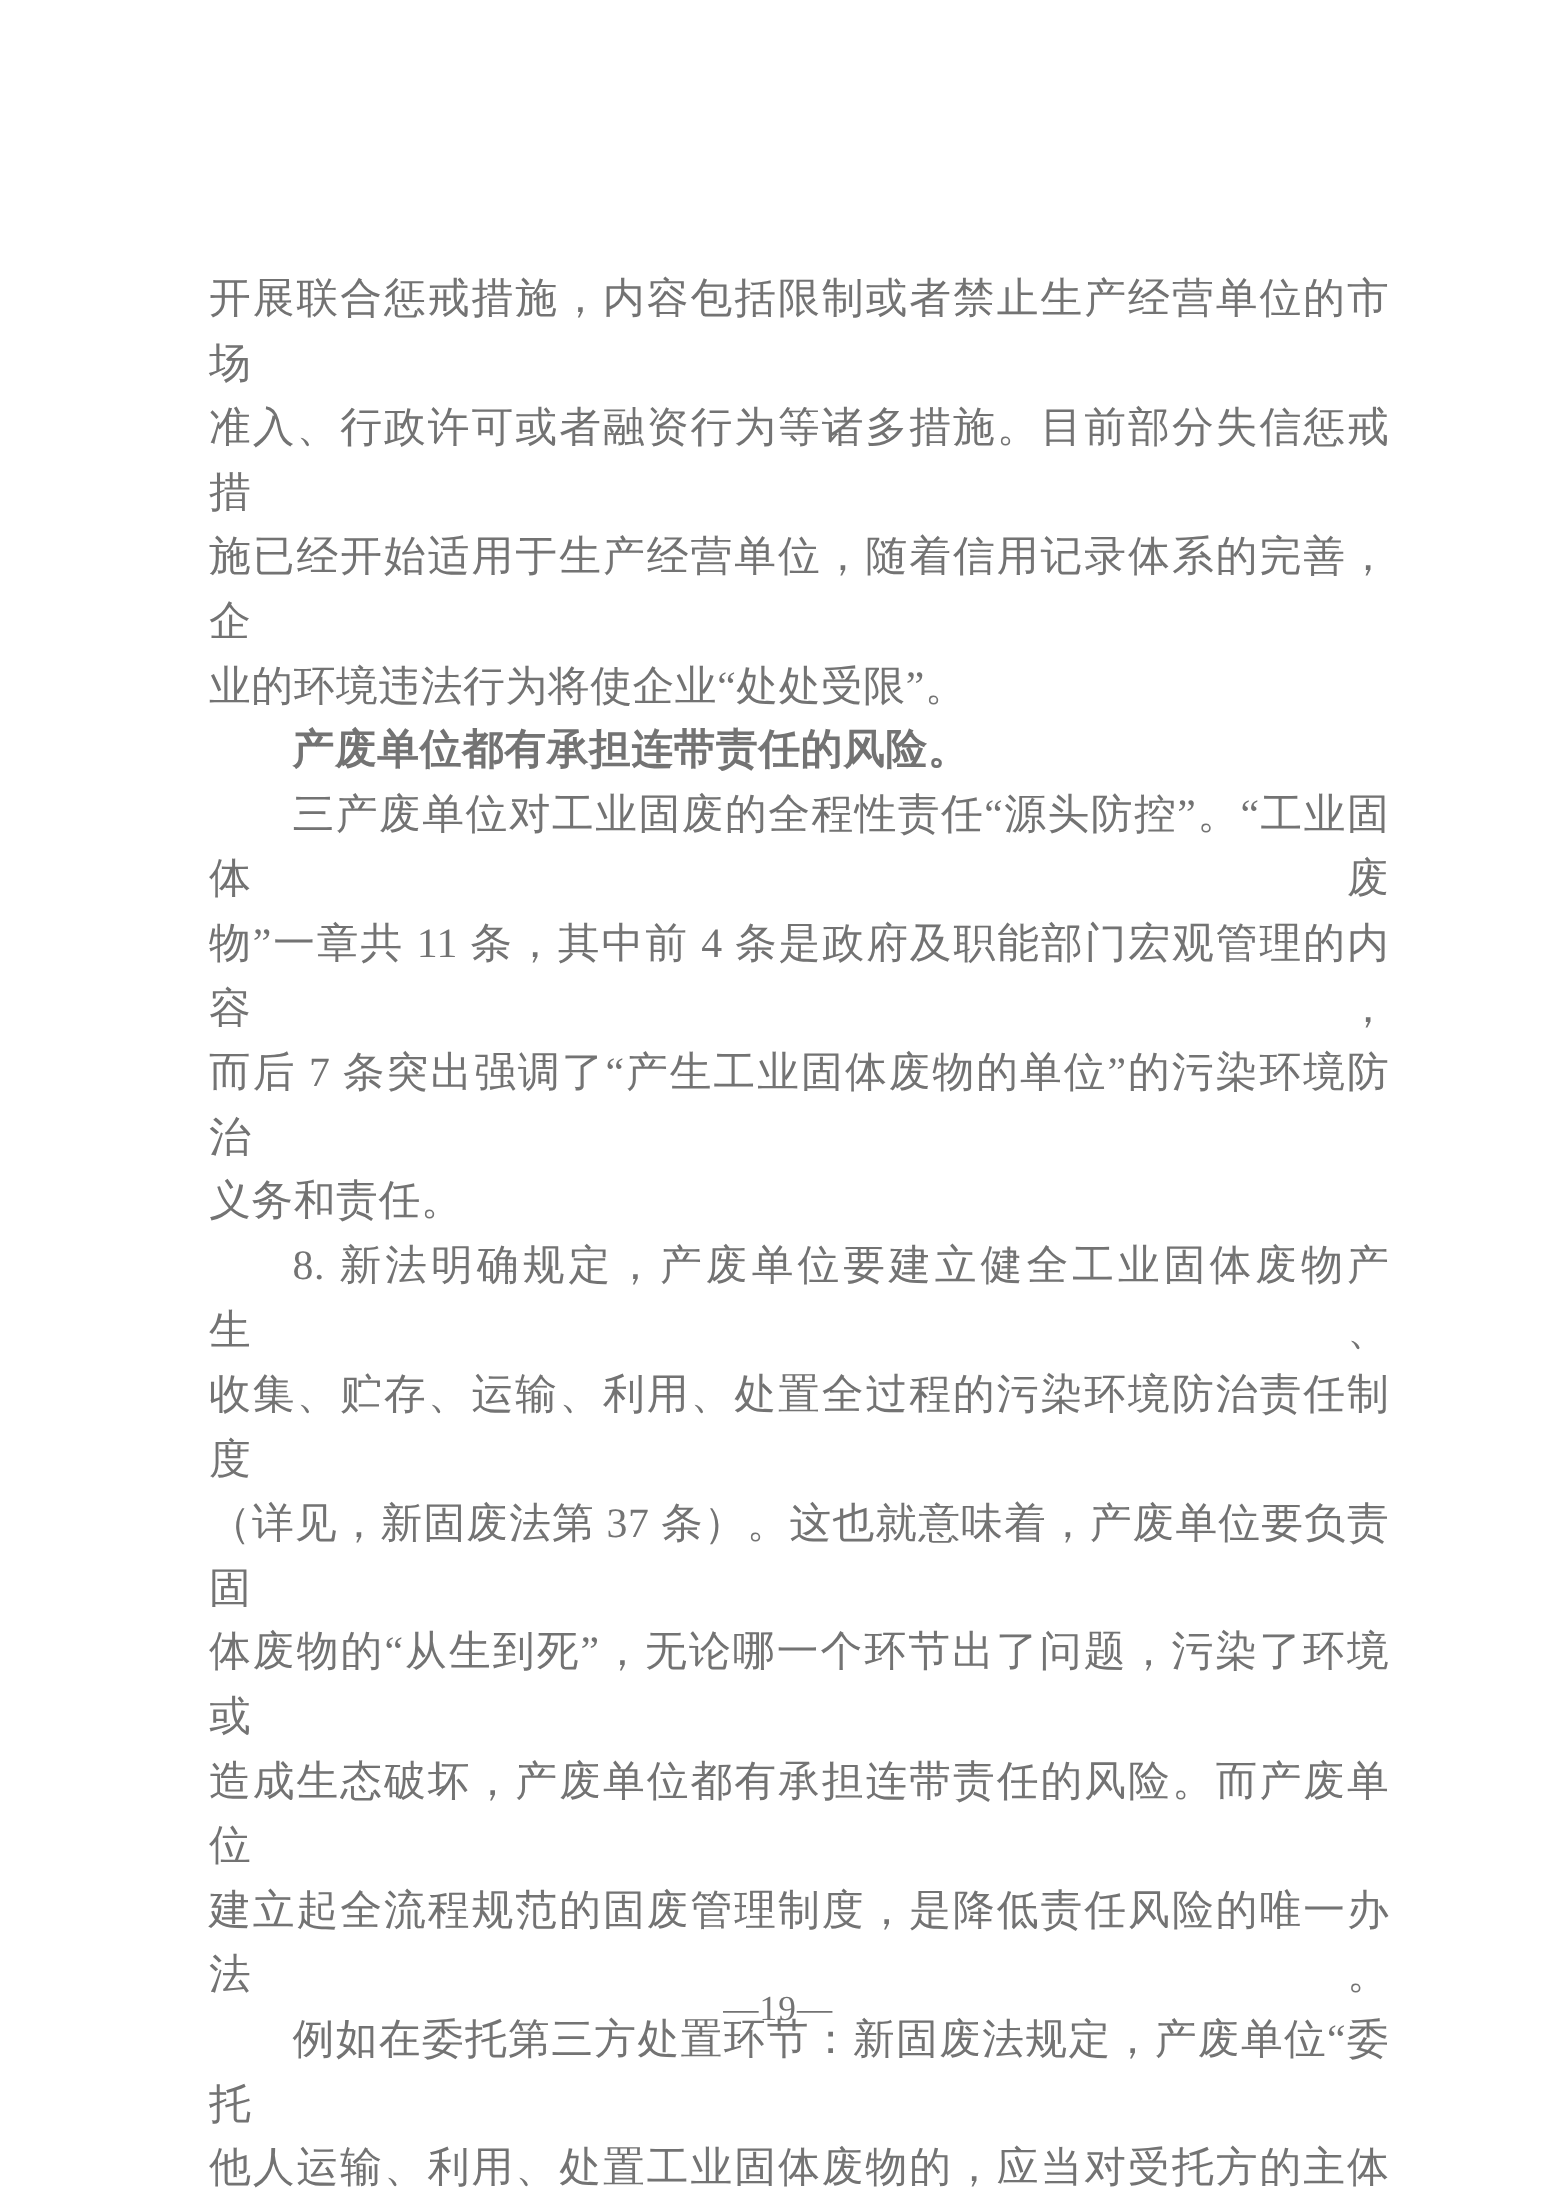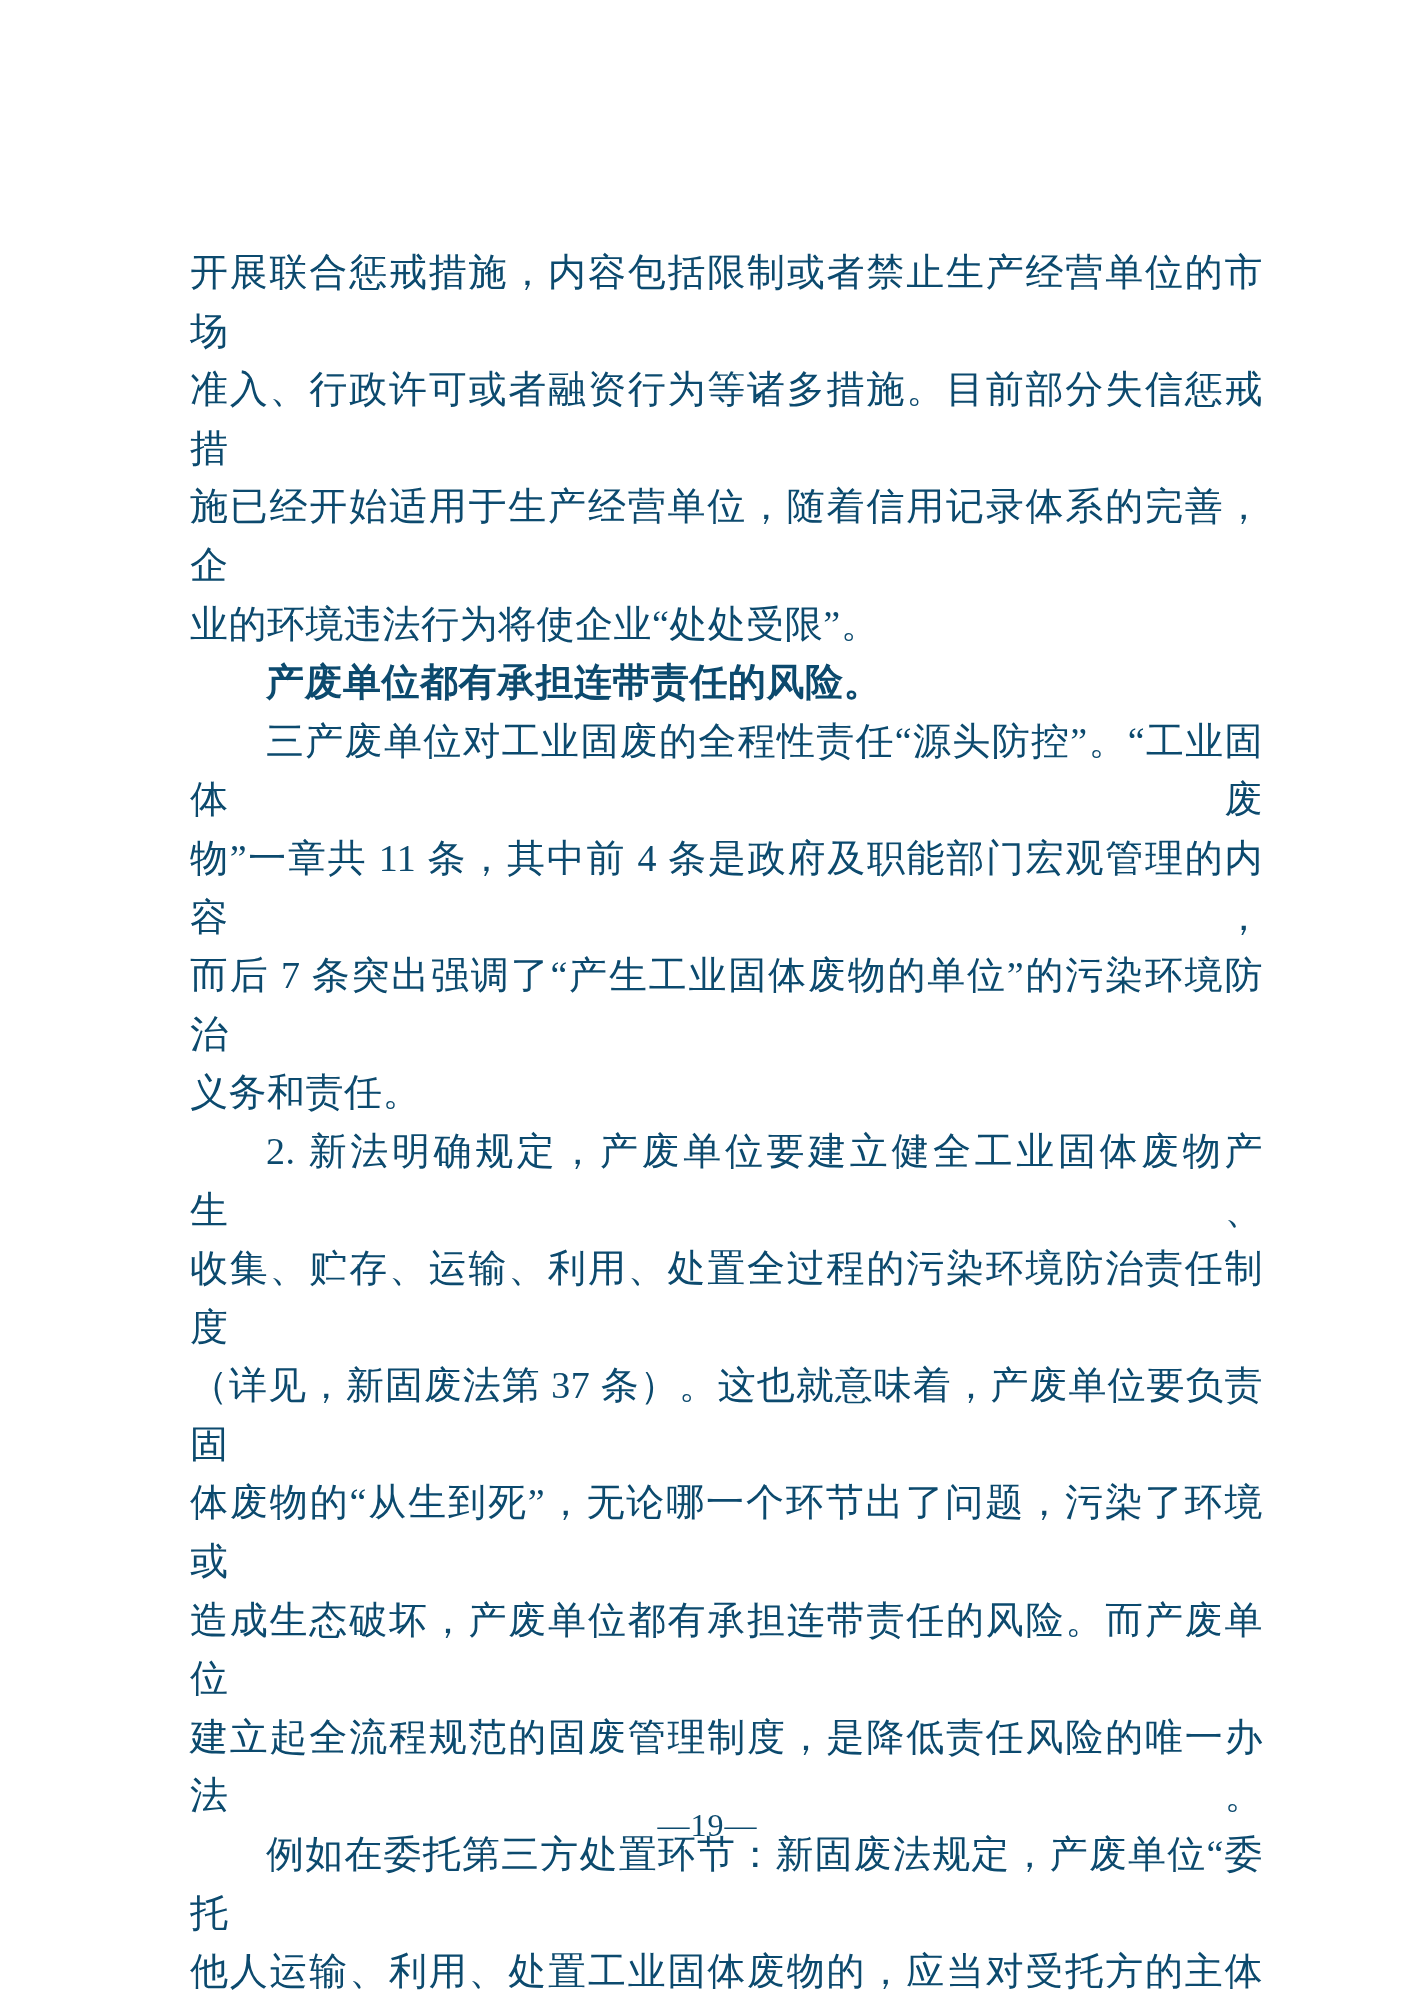--- a/index.html
+++ b/index.html
@@ -7,21 +7,21 @@
     padding: 0;
     background: #ffffff;
   }
   .page {
     position: relative;
     width: 1415px;
     height: 2000px;
     background: #ffffff;
     overflow: hidden;
     font-family: "Liberation Serif", "DejaVu Serif", serif;
-    color: #0c4a6e;
+    color: #737373;
   }
   .textblock {
     position: absolute;
     left: 190px;
     top: 243px;
     width: 1073px;
   }
   .line {
     font-size: 38px;
     line-height: 58.6px;
@@ -57,21 +57,21 @@
   <div class="textblock">
     <div class="line">开展联合惩戒措施，内容包括限制或者禁止生产经营单位的市场</div>
     <div class="line">准入、行政许可或者融资行为等诸多措施。目前部分失信惩戒措</div>
     <div class="line">施已经开始适用于生产经营单位，随着信用记录体系的完善，企</div>
     <div class="line end">业的环境违法行为将使企业“处处受限”。</div>
     <div class="line end indent bold">产废单位都有承担连带责任的风险。</div>
     <div class="line indent">三产废单位对工业固废的全程性责任“源头防控”。“工业固体废</div>
     <div class="line">物”一章共 11 条，其中前 4 条是政府及职能部门宏观管理的内容，</div>
     <div class="line">而后 7 条突出强调了“产生工业固体废物的单位”的污染环境防治</div>
     <div class="line end">义务和责任。</div>
-    <div class="line indent">2. 新法明确规定，产废单位要建立健全工业固体废物产生、</div>
+    <div class="line indent">8. 新法明确规定，产废单位要建立健全工业固体废物产生、</div>
     <div class="line">收集、贮存、运输、利用、处置全过程的污染环境防治责任制度</div>
     <div class="line">（详见，新固废法第 37 条）。这也就意味着，产废单位要负责固</div>
     <div class="line">体废物的“从生到死”，无论哪一个环节出了问题，污染了环境或</div>
     <div class="line">造成生态破坏，产废单位都有承担连带责任的风险。而产废单位</div>
     <div class="line">建立起全流程规范的固废管理制度，是降低责任风险的唯一办法。</div>
     <div class="line indent">例如在委托第三方处置环节：新固废法规定，产废单位“委托</div>
     <div class="line">他人运输、利用、处置工业固体废物的，应当对受托方的主体资</div>
 
   </div>
 

